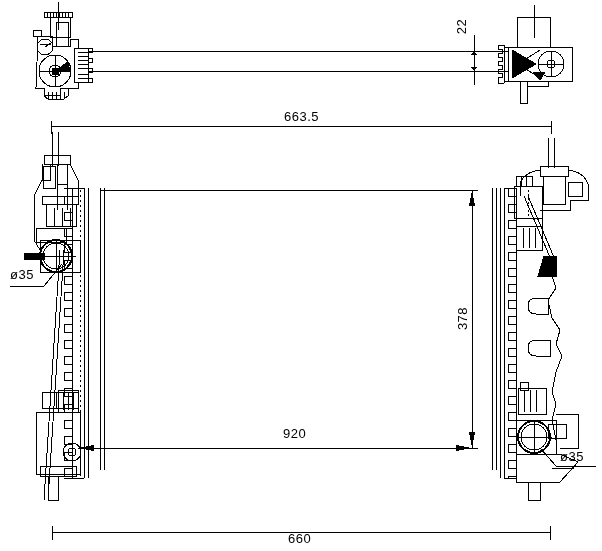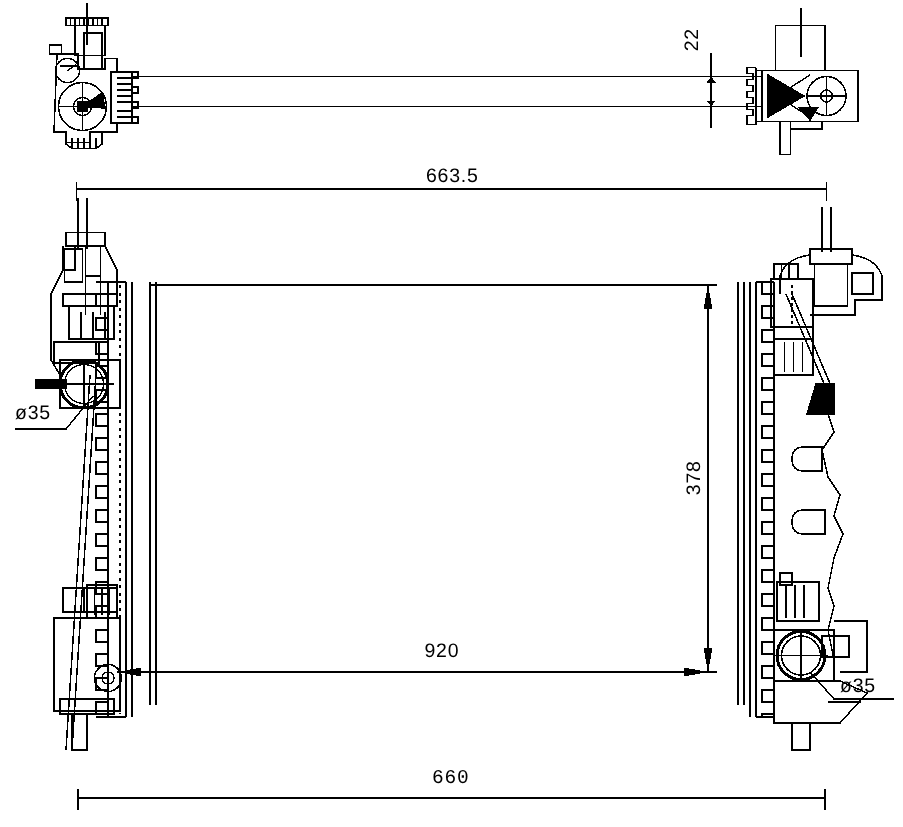--- a/index.html
+++ b/index.html
@@ -320,15 +320,15 @@
   <div class="dim-label rot90" style="left:448px; top:20px; width:26px; text-align:center;">22</div>
 
   <div class="dim-label" style="left:10px; top:268px;">ø35</div>
 
   <div class="dim-label" style="left:560px; top:450px;">ø35</div>
 
   <div class="dim-label rot90" style="left:444px; top:312px; width:36px; text-align:center;">378</div>
 
   <div class="dim-label" style="left:283px; top:427px;">920</div>
 
-  <div class="dim-label" style="left:288px; top:512px;font-family:Liberation Mono, monospace;">660</div>
+  <div class="dim-label" style="left:288px; top:532px;">660</div>
 
 </div>
 
 </body></html>

